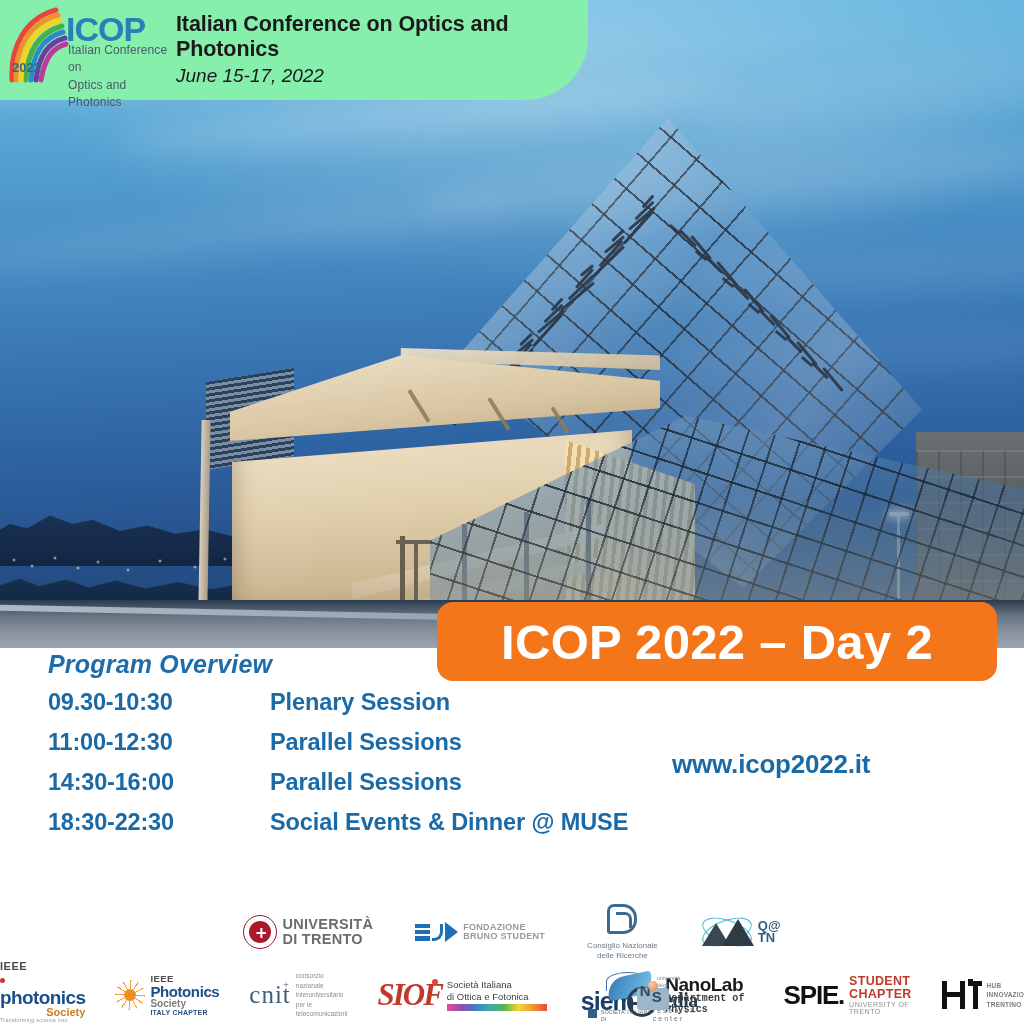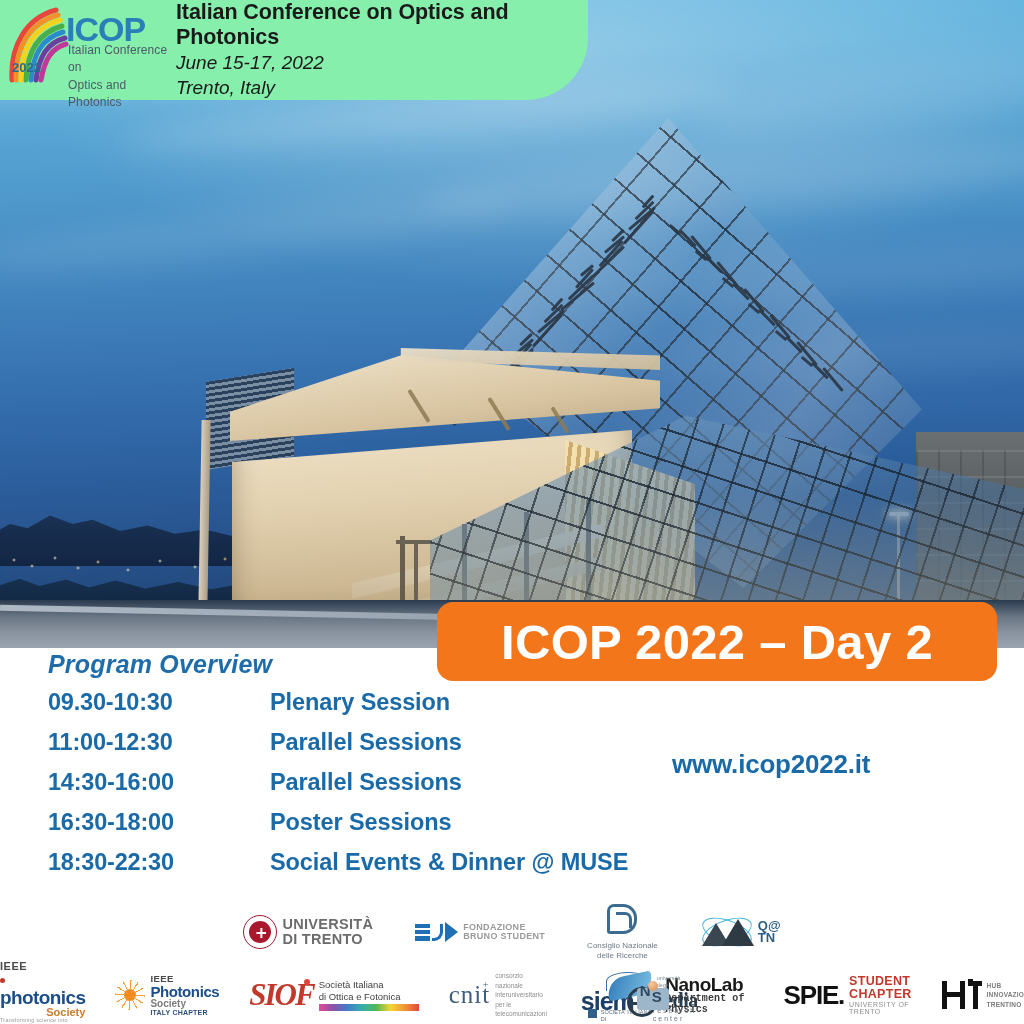--- a/index.html
+++ b/index.html
@@ -470,21 +470,20 @@
         <div class="icop-tag">
           <div>Italian Conference on</div>
           <div>Optics and Photonics</div>
         </div>
         <div class="icop-year">2022</div>
       </div>
 
       <div class="hdr-text">
         <div class="hdr-title">Italian Conference on Optics and Photonics</div>
         <div class="hdr-sub">June 15-17, 2022</div>
-        <div class="hdr-sub">Trento, Italy</div>
       </div>
     </div>
   </div>
 
   <div class="daybanner">
     <span>ICOP 2022 – Day  2</span>
   </div>
 
   <div class="program">
     <div class="program-title">Program Overview</div>
@@ -495,24 +494,20 @@
         </div>
         <div class="prow">
           <div class="ptime">11:00-12:30</div>
           <div class="plabel">Parallel Sessions</div>
         </div>
         <div class="prow">
           <div class="ptime">14:30-16:00</div>
           <div class="plabel">Parallel Sessions</div>
         </div>
         <div class="prow">
-          <div class="ptime">16:30-18:00</div>
-          <div class="plabel">Poster Sessions</div>
-        </div>
-        <div class="prow">
           <div class="ptime">18:30-22:30</div>
           <div class="plabel">Social Events &amp; Dinner @ MUSE</div>
         </div>
       </div>
   </div>
 
   <div class="website">www.icop2022.it</div>
 
   <div class="sponsor-row-1">
 
@@ -575,40 +570,40 @@
       <div class="sunburst"></div>
       <div class="logo-txt ieee2">
         <div class="l1">IEEE</div>
         <div class="l2">Photonics</div>
         <div class="l3">Society</div>
         <div class="l4">ITALY CHAPTER</div>
       </div>
     </div>
 
     <div class="logo">
+      <div class="cnit-mark">
+        <span>cnit</span>
+        <span class="cnit-plus">+</span>
+      </div>
+      <div class="logo-txt cnit-words">
+        <div>consorzio nazionale</div>
+        <div>interuniversitario</div>
+        <div>per le telecomunicazioni</div>
+      </div>
+    </div>
+
+    <div class="logo">
       <div class="siof-mark">
         <span>SIOF</span>
         <span class="siof-dot"></span>
       </div>
       <div class="logo-txt">
         <div class="siof-words">Società Italiana</div>
         <div class="siof-words">di Ottica e Fotonica</div>
         <div class="siof-bar"></div>
-      </div>
-    </div>
-
-    <div class="logo">
-      <div class="cnit-mark">
-        <span>cnit</span>
-        <span class="cnit-plus">+</span>
-      </div>
-      <div class="logo-txt cnit-words">
-        <div>consorzio nazionale</div>
-        <div>interuniversitario</div>
-        <div>per le telecomunicazioni</div>
       </div>
     </div>
 
     <div class="siem-wrap">
       <div class="siem-arcs">
         <div class="siem-arc siem-a1"></div>
         <div class="siem-arc siem-a2"></div>
         <div class="siem-arc siem-a3"></div>
       </div>
       <div class="siem-name">siem</div>

